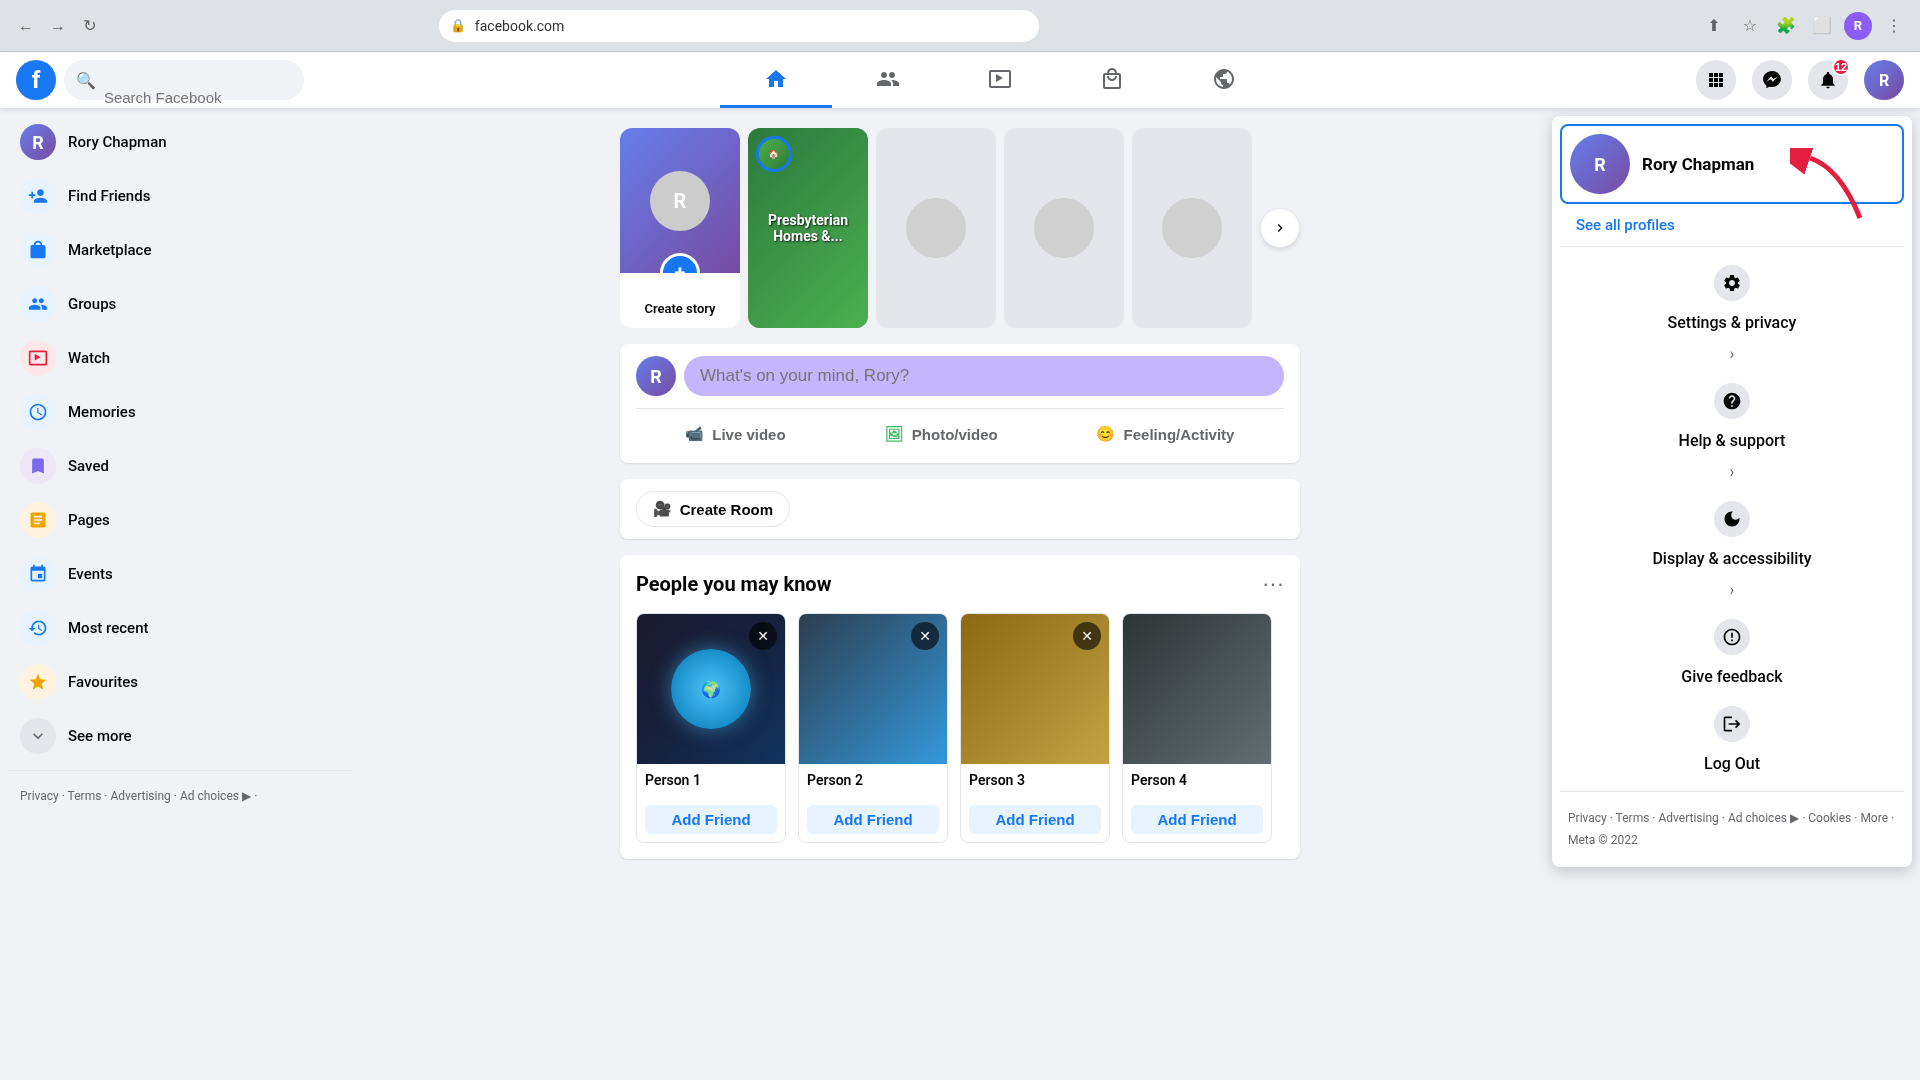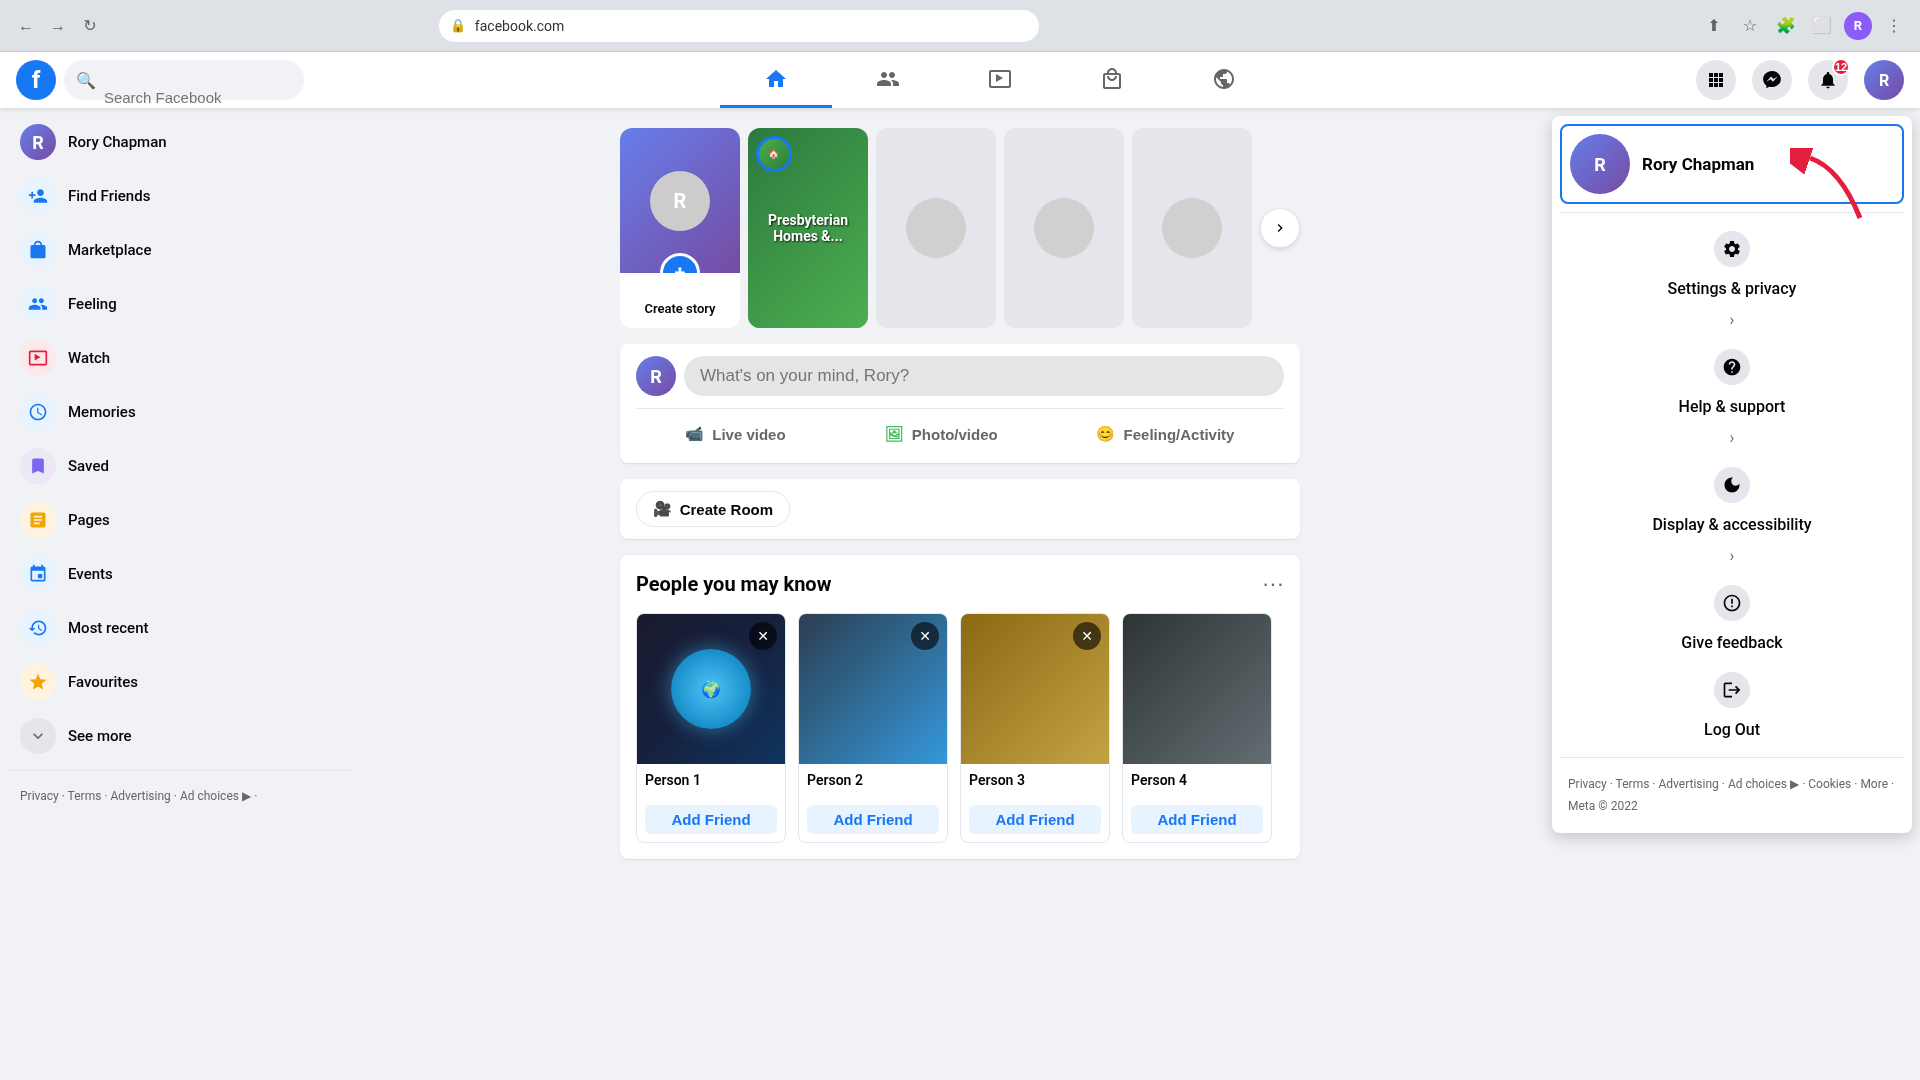--- a/index.html
+++ b/index.html
@@ -46,21 +46,21 @@
     .story-card { width: 120px; height: 200px; border-radius: 12px; overflow: hidden; position: relative; cursor: pointer; flex-shrink: 0; }
     .story-create { background: white; display: flex; flex-direction: column; }
     .story-create-img { flex: 1; background: #c0c0c0; position: relative; overflow: hidden; }
     .story-create-btn { width: 40px; height: 40px; border-radius: 50%; background: #1877f2; border: 3px solid white; display: flex; align-items: center; justify-content: center; color: white; font-size: 20px; font-weight: bold; position: absolute; bottom: -20px; left: 50%; transform: translateX(-50%); }
     .story-create-label { text-align: center; font-size: 13px; font-weight: 600; color: #050505; padding: 28px 8px 12px; }
     .story-arrow { width: 40px; height: 40px; border-radius: 50%; background: white; border: 1px solid #e4e6eb; display: flex; align-items: center; justify-content: center; cursor: pointer; align-self: center; box-shadow: 0 2px 4px rgba(0,0,0,0.1); flex-shrink: 0; }
 
     
     .post-box { background: white; border-radius: 8px; box-shadow: 0 1px 2px rgba(0,0,0,0.1); width: 680px; padding: 12px 16px; }
     .post-box-top { display: flex; align-items: center; gap: 8px; margin-bottom: 12px; }
-    .post-input { flex: 1; background: #e5e5e5; border-radius: 20px; border: none; padding: 10px 16px; font-size: 17px; color: #65676b; cursor: text; outline: none; }
+    .post-input { flex: 1; background: #c4b5fd; border-radius: 20px; border: none; padding: 10px 16px; font-size: 17px; color: #65676b; cursor: text; outline: none; }
     .post-box-divider { height: 1px; background: #e4e6eb; margin-bottom: 8px; }
     .post-actions { display: flex; justify-content: space-around; }
     .post-action-btn { display: flex; align-items: center; gap: 8px; padding: 8px 16px; border-radius: 8px; cursor: pointer; border: none; background: none; font-size: 15px; font-weight: 600; color: #65676b; }
 
     
     .room-card { background: white; border-radius: 8px; box-shadow: 0 1px 2px rgba(0,0,0,0.1); width: 680px; padding: 12px 16px; display: flex; align-items: center; }
     .create-room-btn { display: flex; align-items: center; gap: 8px; background: none; border: 1px solid #e4e6eb; border-radius: 20px; padding: 8px 16px; cursor: pointer; font-size: 15px; font-weight: 600; color: #050505; }
 
     
     .people-card { background: white; border-radius: 8px; box-shadow: 0 1px 2px rgba(0,0,0,0.1); width: 680px; padding: 16px; }
@@ -217,21 +217,21 @@
       </div>
       <span class="sidebar-label">Marketplace</span>
     </div>
 
     <div class="sidebar-item">
       <div class="sidebar-icon" style="background:#e7f3ff;">
         <svg width="20" height="20" viewBox="0 0 24 24" fill="#1877f2">
             <path d="M16 11c1.66 0 2.99-1.34 2.99-3S17.66 5 16 5c-1.66 0-3 1.34-3 3s1.34 3 3 3zm-8 0c1.66 0 2.99-1.34 2.99-3S9.66 5 8 5C6.34 5 5 6.34 5 8s1.34 3 3 3zm0 2c-2.33 0-7 1.17-7 3.5V19h14v-2.5c0-2.33-4.67-3.5-7-3.5zm8 0c-.29 0-.62.02-.97.05 1.16.84 1.97 1.97 1.97 3.45V19h6v-2.5c0-2.33-4.67-3.5-7-3.5z"></path>
           </svg>
       </div>
-      <span class="sidebar-label">Feeling</span>
+      <span class="sidebar-label">Groups</span>
     </div>
 
     <div class="sidebar-item">
       <div class="sidebar-icon" style="background:#fce8e8;">
         <svg width="20" height="20" viewBox="0 0 24 24" fill="#e41e3f">
             <path d="M21 3H3c-1.1 0-2 .9-2 2v14c0 1.1.9 2 2 2h18c1.1 0 2-.9 2-2V5c0-1.1-.9-2-2-2zm0 16H3V5h18v14zM8 15l7-4-7-4v8z"></path>
           </svg>
       </div>
       <span class="sidebar-label">Watch</span>
     </div>
@@ -423,20 +423,21 @@
 
   <div class="right-area">
 
     <div class="dropdown-menu">
 
       <div class="dropdown-profile-item">
         <div class="dropdown-profile-avatar avatar-rc">R</div>
         <div style="font-size:17px;font-weight:700;color:#050505;">Rory Chapman</div>
       </div>
 
+      <a class="see-all-profiles">See all profiles</a>
 
       <div class="dropdown-divider"></div>
 
       <div class="dropdown-item">
         <div class="dropdown-item-icon">
           <svg width="20" height="20" viewBox="0 0 24 24" fill="#050505">
               <path d="M19.14,12.94c0.04-0.3,0.06-0.61,0.06-0.94c0-0.32-0.02-0.64-0.07-0.94l2.03-1.58c0.18-0.14,0.23-0.41,0.12-0.61 l-1.92-3.32c-0.12-0.22-0.37-0.29-0.59-0.22l-2.39,0.96c-0.5-0.38-1.03-0.7-1.62-0.94L14.4,2.81c-0.04-0.24-0.24-0.41-0.48-0.41 h-3.84c-0.24,0-0.43,0.17-0.47,0.41L9.25,5.35C8.66,5.59,8.12,5.92,7.63,6.29L5.24,5.33c-0.22-0.08-0.47,0-0.59,0.22L2.74,8.87 C2.62,9.08,2.66,9.34,2.86,9.48l2.03,1.58C4.84,11.36,4.8,11.69,4.8,12s0.02,0.64,0.07,0.94l-2.03,1.58 c-0.18,0.14-0.23,0.41-0.12,0.61l1.92,3.32c0.12,0.22,0.37,0.29,0.59,0.22l2.39-0.96c0.5,0.38,1.03,0.7,1.62,0.94l0.36,2.54 c0.05,0.24,0.24,0.41,0.48,0.41h3.84c0.24,0,0.44-0.17,0.47-0.41l0.36-2.54c0.59-0.24,1.13-0.56,1.62-0.94l2.39,0.96 c0.22,0.08,0.47,0,0.59-0.22l1.92-3.32c0.12-0.22,0.07-0.47-0.12-0.61L19.14,12.94z M12,15.6c-1.98,0-3.6-1.62-3.6-3.6 s1.62-3.6,3.6-3.6s3.6,1.62,3.6,3.6S13.98,15.6,12,15.6z"></path>
             </svg>
         </div>
         <span class="dropdown-item-label">Settings &amp; privacy</span>

